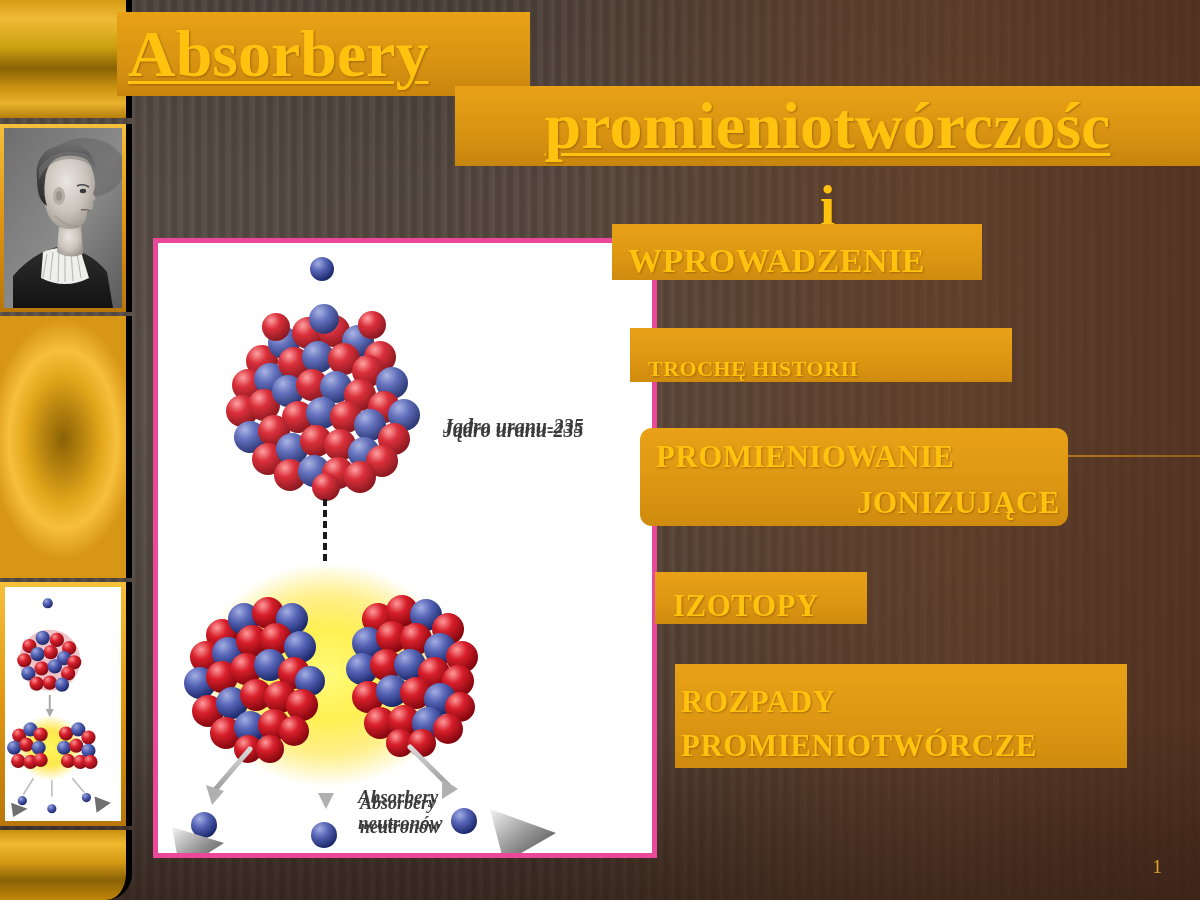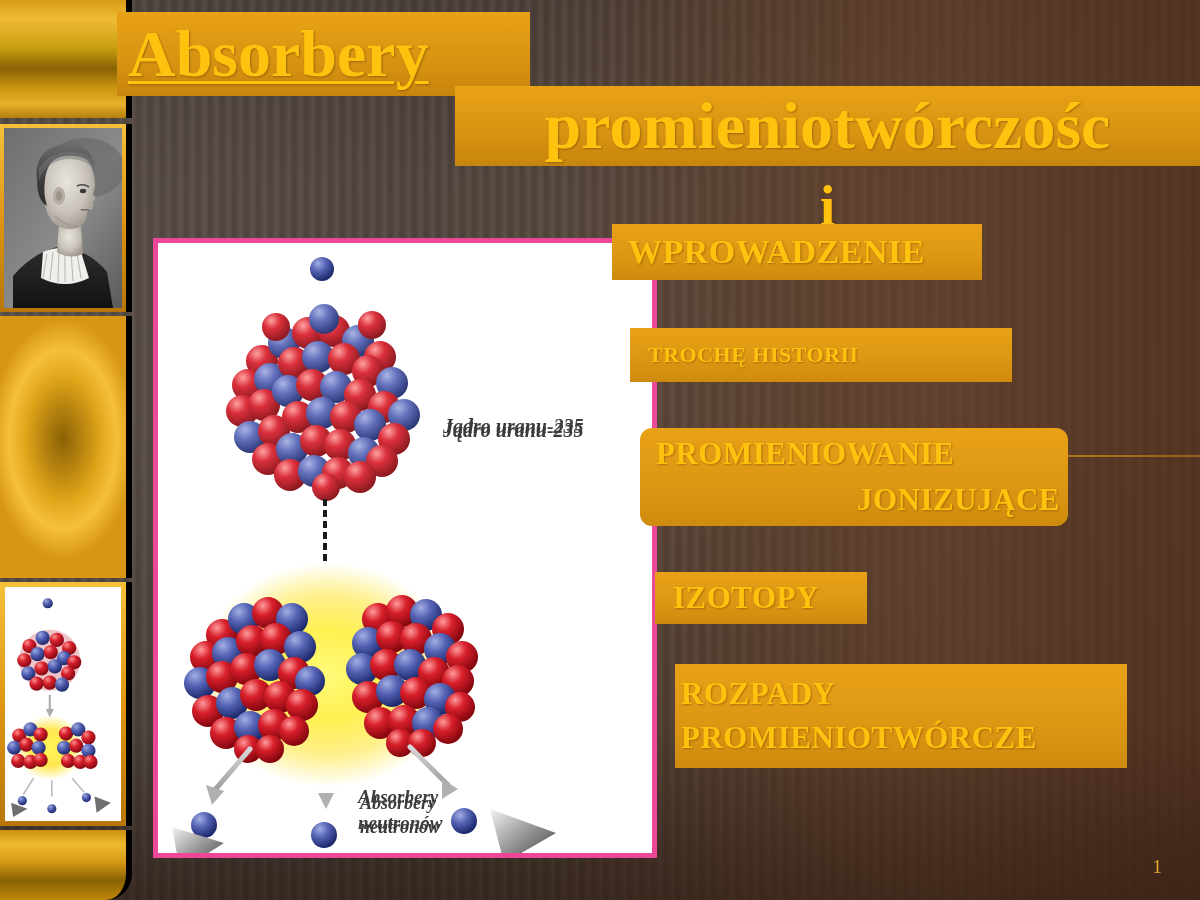--- a/index.html
+++ b/index.html
@@ -150,20 +150,21 @@
     left: 455px; top: 88px;
     width: 745px;
     font-size: 66px;
     line-height: 76px;
     font-weight: 700;
     color: #ffc20e;
     text-align: center;
     text-shadow: 1px 1px 2px rgba(90,50,0,0.45);
   }
   .title-second .u {
+    text-decoration: underline;
     text-decoration-color: #ffc20e;
     text-underline-offset: 5px;
     text-decoration-thickness: 3px;
   }
 
   
   .image-panel {
     position: absolute;
     left: 153px; top: 238px;
     width: 504px; height: 620px;
@@ -197,21 +198,21 @@
     position: absolute;
     background: linear-gradient(180deg,#e8a117 0%, #dd9713 55%, #cf8b0e 100%);
     color: #ffc20e;
     font-weight: 700;
     letter-spacing: .5px;
     box-sizing: border-box;
     text-shadow: 1px 1px 2px rgba(90,50,0,0.4);
     font-family: "Liberation Serif", serif;
     display: flex;
     flex-direction: column;
-    justify-content: center;
+    justify-content: flex-end;
   }
   .mb1 { left: 612px; top: 224px; width: 370px; height: 56px; font-size: 34px; padding-left: 16px; }
   .mb2 { left: 630px; top: 328px; width: 382px; height: 54px; font-size: 22px; padding-left: 18px; }
   .mb3 { left: 640px; top: 428px; width: 428px; height: 98px; font-size: 31px; padding-left: 16px; border-radius: 12px; }
   .mb3 .l2 { text-align: right; padding-right: 8px; }
   .mb4 { left: 655px; top: 572px; width: 212px; height: 52px; font-size: 31px; padding-left: 18px; }
   .mb5 { left: 675px; top: 664px; width: 452px; height: 104px; font-size: 31px; padding-left: 6px; }
   .mb5 .l1 { line-height: 44px; }
   .mb5 .l2 { line-height: 44px; }
   .mb3 .l1 { line-height: 46px; }

